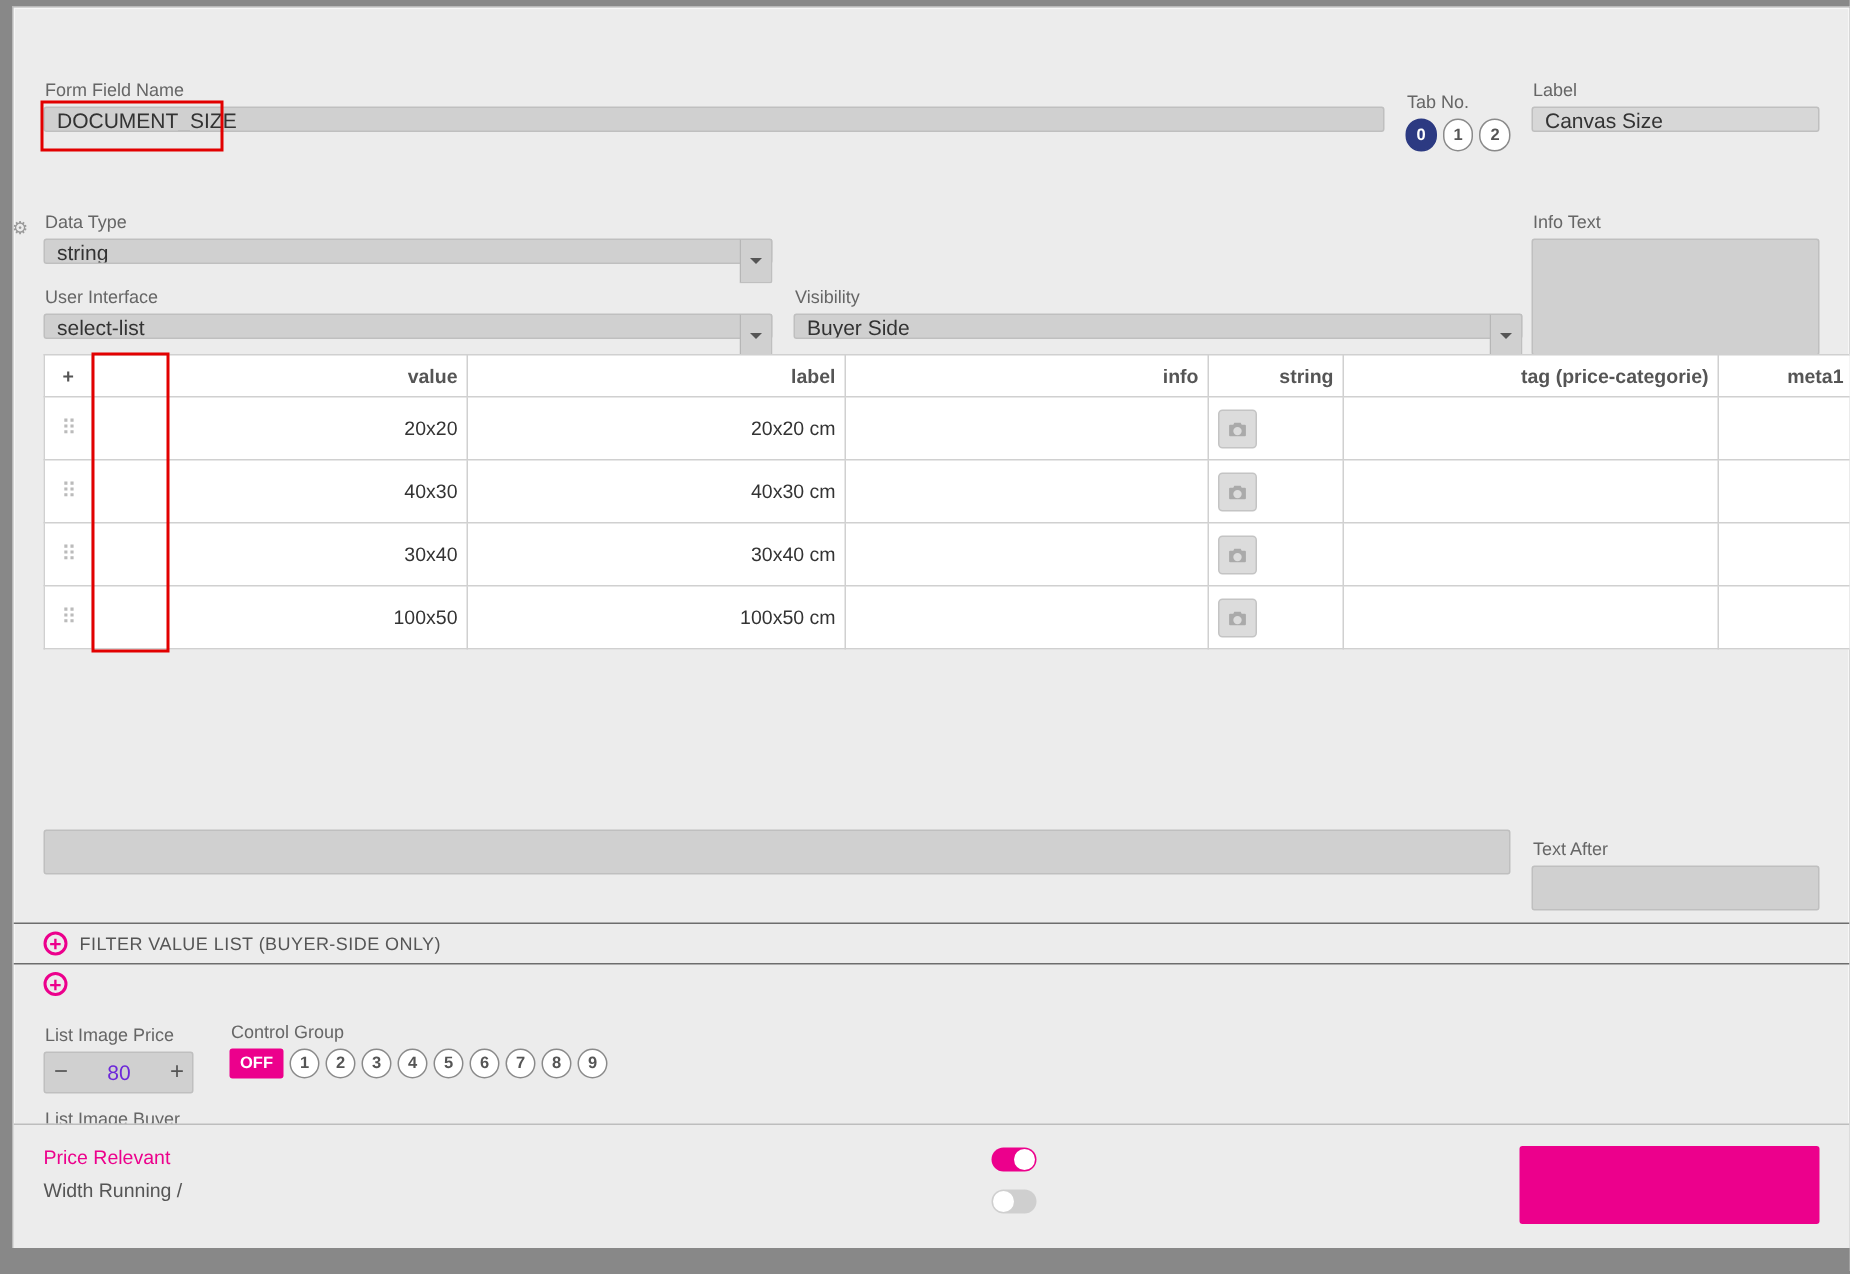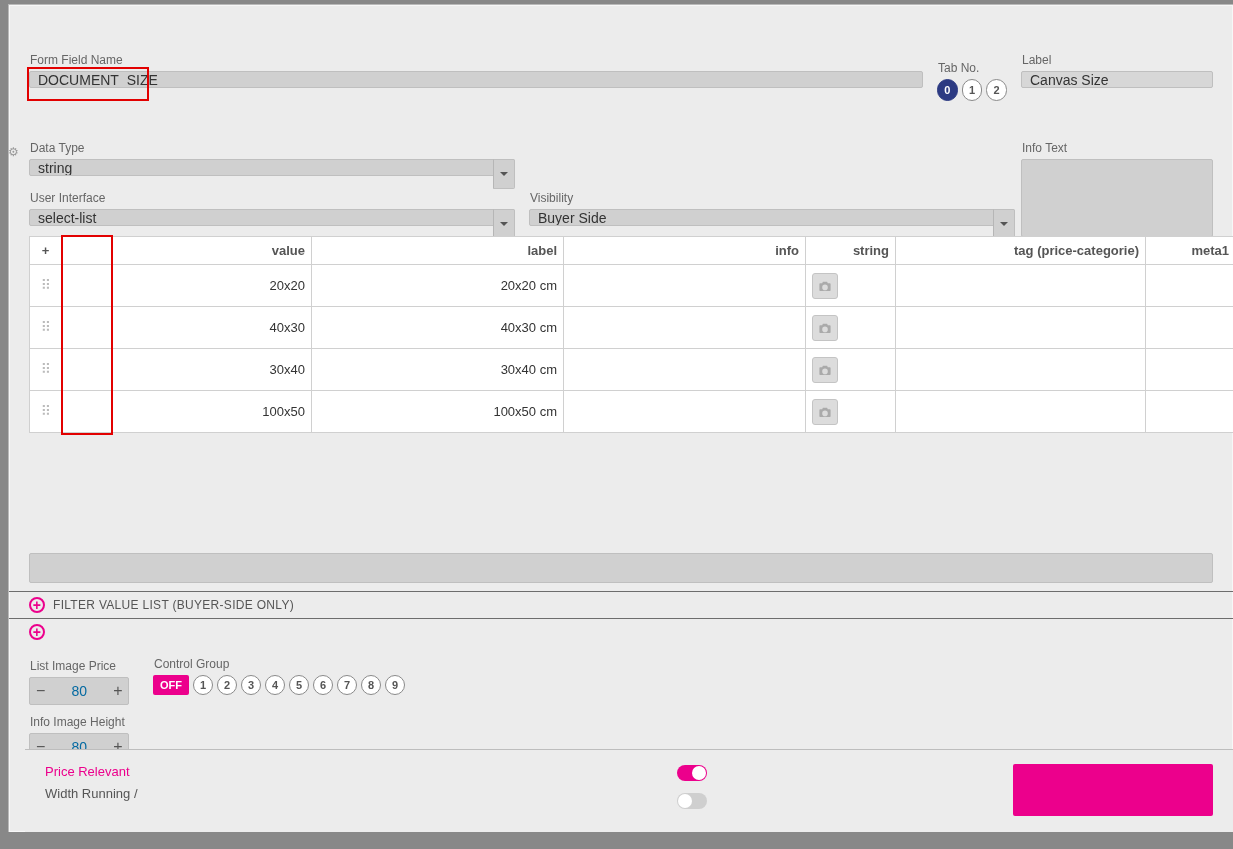--- a/index.html
+++ b/index.html
@@ -141,35 +141,35 @@
   .stepper {
     display:flex; align-items:center; background:#d0d0d0;
     border:1px solid #bfbfbf; border-radius:2px; height:28px; width:100px;
   }
   .stepper button {
     width:22px; height:100%; border:none; background:transparent;
     font-size:16px; color:#555; cursor:pointer;
   }
   .stepper input {
     width:56px; border:none; background:transparent; text-align:center;
-    font-size:14px; color:#0369a1; outline:none;
+    font-size:14px; color:#6d28d9; outline:none;
   }
   .cg-wrap { }
   .cg-chips { display:flex; gap:4px; align-items:center; }
   .cg-off {
     height:20px; padding:0 7px; background:#ec008c; color:#fff;
     font-size:11px; font-weight:700; border-radius:2px; display:flex; align-items:center;
   }
   .cg-chip {
     width:20px; height:20px; border-radius:10px; border:1px solid #8a8a8a;
     display:flex; align-items:center; justify-content:center; font-size:11px; color:#555; font-weight:600; background:#fff;
   }
   
   .footer {
-    position:absolute; left:16px; right:0; bottom:0;
+    position:absolute; left:0; right:0; bottom:0;
     border-top:1px solid #bdbdbd; padding: 14px 20px 16px 20px;
     display:flex; align-items:flex-start; gap: 12px;
     background:#ececec;
   }
   .ft-labels { width: 620px; }
   .ft-label-pink { color:#ec008c; font-size:13px; margin-bottom:6px; }
   .ft-label { color:#555; font-size:13px; line-height:1.45; }
   .switch {
     width:30px; height:16px; border-radius:8px; position:relative;
   }
@@ -351,41 +351,45 @@
     <div class="red-box" style="left:32px; top:-1px; width:52px; height:200px;"></div>
     </div>
   </div>
 
   <div class="section-gap"></div>
 
   <div class="tb-row">
     <div class="tb-before">
       <div class="tb-input"></div>
     </div>
+    <div class="info-col">
+      <span class="field-label">Text After</span>
+      <div class="tb-input"></div>
+    </div>
   </div>
 
   <div style="height:8px;"></div>
 
   <div class="exp-row">
     <span class="plus-circle">+</span>
     <span>FILTER VALUE LIST (BUYER-SIDE ONLY)</span>
   </div>
   <div class="exp-row">
     <span class="plus-circle">+</span>
   </div>
 
   <div class="liw-row">
     <div>
       <span class="field-label">List Image Price</span>
       <div class="stepper">
         <button>−</button>
         <input value="80" style="">
         <button>+</button>
       </div>
-      <span class="field-label" style="margin-top:10px;">Info Image Height</span>
+      <span class="field-label" style="margin-top:10px;">List Image Buyer</span>
       <div class="stepper">
         <button>−</button>
         <input value="80" style="">
         <button>+</button>
       </div>
     </div>
     <div class="cg-wrap">
       <span class="field-label" style="margin-top:4px;">Control Group</span>
       <div class="cg-chips">
         <span class="cg-off">OFF</span>

